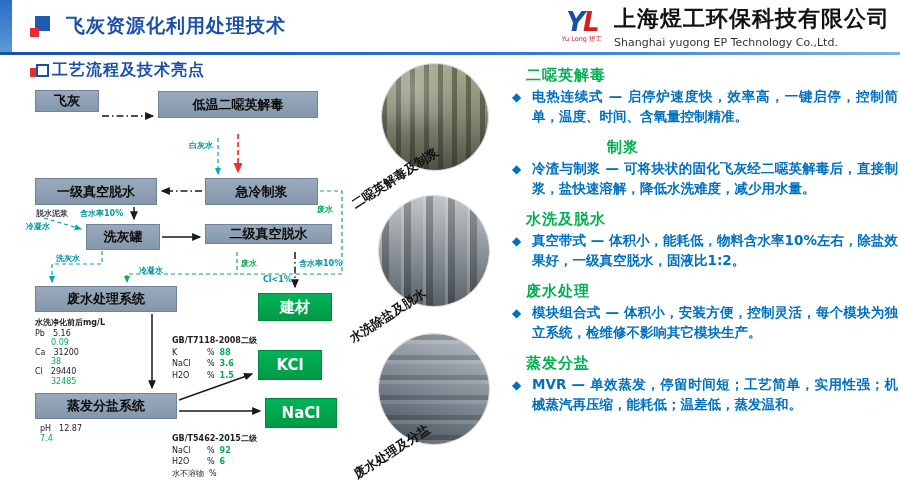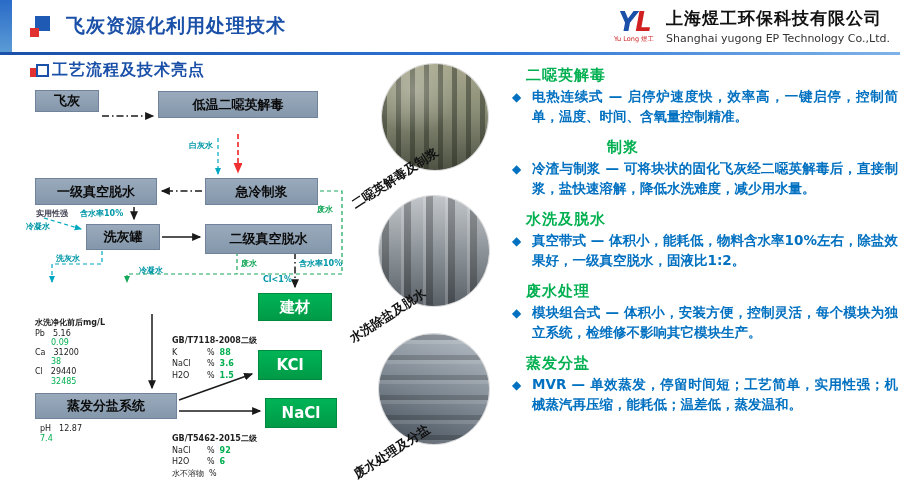--- a/index.html
+++ b/index.html
@@ -12,21 +12,21 @@
   .title-wrap{display:flex;align-items:center;gap:12px;}
   .title-icon{position:relative;width:24px;height:26px;display:inline-block;}
   .ti-blue{position:absolute;left:5px;top:3px;width:15px;height:15px;background:#1f5bb5;}
   .ti-red{position:absolute;left:0;top:15px;width:9px;height:9px;background:#e03030;}
   .header-title{font-size:19px;font-weight:bold;color:#1a50a8;letter-spacing:1px;}
   .brand{display:flex;align-items:center;gap:12px;}
   .logo-mark{text-align:center;line-height:1;}
   .lm{display:block;font-size:26px;font-weight:bold;font-style:italic;color:#d02020;letter-spacing:-2px;}
   .lm::first-letter{color:#1a50a8;}
   .logo-sub{font-size:6.5px;color:#d02020;margin-top:1px;white-space:nowrap;}
-  .company-cn{font-size:17px;font-weight:bold;color:#111;letter-spacing:1px;}
+  .company-cn{font-size:22px;font-weight:bold;color:#111;letter-spacing:1px;}
   .company-en{font-size:11px;color:#333;margin-top:2px;}
   .header-rule{position:absolute;left:0;top:52px;width:900px;height:3px;background:linear-gradient(90deg,#1a50a8,#2e75d4 55%,#7fb2e8);}
 
   
   .section-head{position:absolute;left:30px;top:60px;display:flex;align-items:center;gap:4px;}
   .sec-icon{position:relative;width:18px;height:15px;display:inline-block;}
   .si-red{position:absolute;left:0;top:5px;width:9px;height:9px;background:#e03030;}
   .si-blue{position:absolute;left:6px;top:1px;width:9px;height:9px;border:2px solid #1a50a8;background:#fff;}
   .section-title{font-size:16px;font-weight:bold;color:#1a50a8;letter-spacing:1px;}
 
@@ -144,28 +144,29 @@
       <path d="M130,226 V300" class="ls" marker-end="url(#mB)"></path>
       <path d="M157,312 L230,286" class="ls" marker-end="url(#mB)"></path>
       <path d="M157,323 H238" class="ls" marker-end="url(#mB)"></path>
     </svg>
 
     <div class="node" style="left:13px;top:2px;width:64px;height:22px;">飞灰</div>
     <div class="node" style="left:136px;top:3px;width:160px;height:27px;">低温二噁英解毒</div>
     <div class="node" style="left:183px;top:90px;width:113px;height:27px;">急冷制浆</div>
     <div class="node" style="left:13px;top:90px;width:122px;height:27px;">一级真空脱水</div>
     <div class="node" style="left:64px;top:136px;width:74px;height:26px;">洗灰罐</div>
-    <div class="node" style="left:183px;top:136px;width:127px;height:30px;">二级真空脱水</div>
+    <div class="node" style="left:183px;top:136px;width:127px;height:20px;">二级真空脱水</div>
+    <div class="node" style="left:13px;top:198px;width:142px;height:26px;">废水处理系统</div>
     <div class="node" style="left:13px;top:305px;width:142px;height:26px;">蒸发分盐系统</div>
     <div class="node green-node" style="left:236px;top:205px;width:74px;height:28px;">建材</div>
     <div class="node green-node" style="left:236px;top:262px;width:64px;height:30px;">KCl</div>
     <div class="node green-node" style="left:243px;top:310px;width:72px;height:30px;">NaCl</div>
 
     <span class="stream" style="left:167px;top:52px;">白灰水</span>
-    <span class="stream dark" style="left:14px;top:120px;">实用性强</span>
+    <span class="stream dark" style="left:14px;top:120px;">脱水泥浆</span>
     <span class="stream" style="left:58px;top:120px;">含水率10%</span>
     <span class="stream" style="left:4px;top:133px;">冷凝水</span>
     <span class="stream" style="left:117px;top:177px;">冷凝水</span>
     <span class="stream" style="left:34px;top:165px;">洗灰水</span>
     <span class="stream green" style="left:295px;top:116px;">废水</span>
     <span class="stream green" style="left:219px;top:170px;">废水</span>
     <span class="stream" style="left:277px;top:170px;">含水率10%</span>
     <span class="stream" style="left:241px;top:187px;">Cl&lt;1%</span>
 
     <div class="mini-table" style="left:13px;top:230px;width:102px;">

